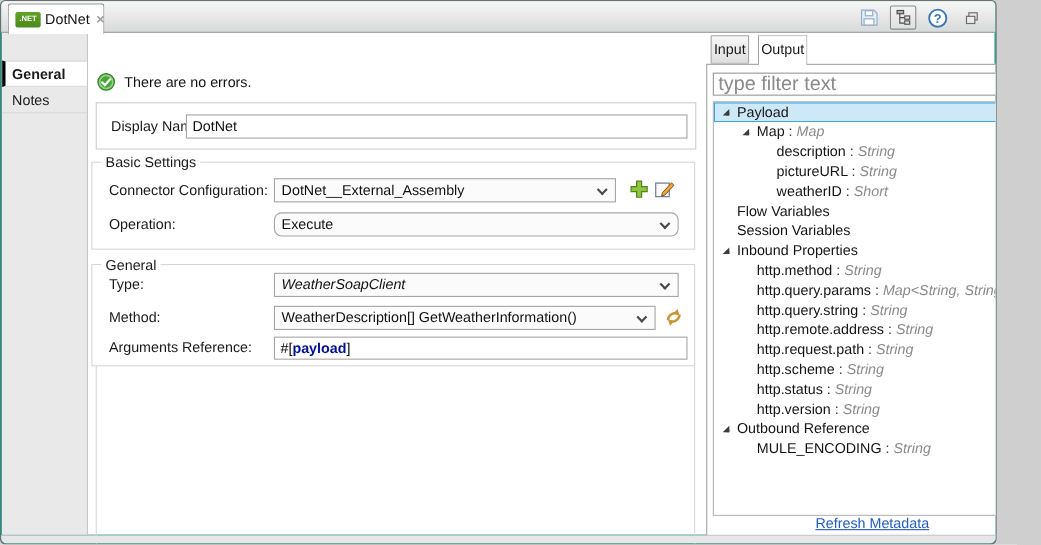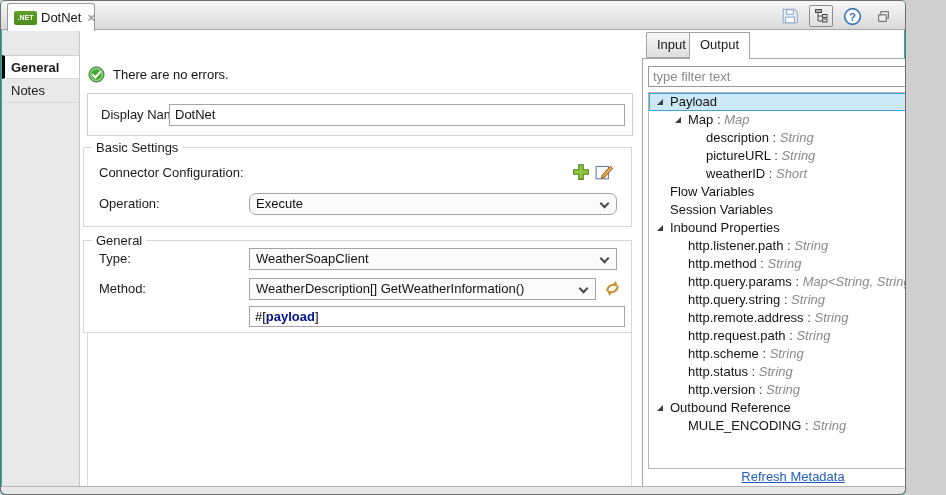--- a/index.html
+++ b/index.html
@@ -62,43 +62,43 @@
     border-right:2px solid #4a4a4a; border-bottom:2px solid #4a4a4a; transform:rotate(45deg);}
 
   #group-basic{left:81px; top:117px; width:549px; height:80px;}
   #combo-connector{left:165px; top:14px; width:311px;}
   #add-config-btn{position:absolute; left:488px; top:15px; width:18px; height:18px; cursor:pointer;}
   #edit-config-btn{position:absolute; left:511px; top:14px; width:19px; height:19px; cursor:pointer;}
   #combo-operation{left:165px; top:45px; width:368px;border-radius:7px;}
   #group-basic .row-label.r1{top:17px;} #group-basic .row-label.r2{top:48px;}
 
   #group-general{left:81px; top:210px; width:549px; height:93px;}
-  #combo-type{left:165px; top:7px; width:368px;}
+  #combo-type{left:165px; top:7px; width:368px;font-style:italic;}
   #combo-method{left:165px; top:37px; width:347px;}
   #refresh-method-btn{position:absolute; left:519px; top:38px; width:19px; height:19px; cursor:pointer;}
   #args-box{position:absolute; left:165px; top:65px; width:376px; height:21px;
     border:1px solid #a5a5a5; background:#fff; font-size:13px; line-height:19px; padding-left:5px;}
   #args-box .expr{font-weight:bold; color:var(--expression-text);}
   #group-general .row-label.r1{top:10px;} #group-general .row-label.r2{top:40px;}
   #group-general .row-label.r3{top:67px;}
 
   .empty-panel{position:absolute; left:85px; top:303px; width:545px; height:178px;
     border:1px solid #d9d9d9; border-top:none;}
 
   
   .rp{position:absolute; left:640px; top:2px; width:302px; height:459px;}
   .rp-tab{position:absolute; top:0; height:26px; border:1px solid #a3a3a3;
     background:linear-gradient(#f7f7f7,#dedede); font-size:13px; color:#1a1a1a;
-    padding:0 10px; line-height:24px; cursor:default; border-radius:1px 1px 0 0;}
+    padding:0 2px; line-height:24px; cursor:default; border-radius:1px 1px 0 0;}
   .rp-tab.active{background:#fff; height:27px; z-index:3; border-bottom:none;}
   #tab-input{left:4px;} #tab-output{left:47px;}
   .rp-content{position:absolute; left:0; top:26px; width:302px; height:433px;
     background:#fff; border:1px solid #a3a3a3;}
   .filter-input{position:absolute; left:5px; top:7px; width:264px; height:21px;
-    border:1px solid #989898; font-size:13px; font-family:"Liberation Sans", sans-serif;
+    border:1px solid #989898; font-size:18px; font-family:"Liberation Sans", sans-serif;
     color:#111; padding:0 4px;}
   .filter-input::placeholder{color:#8a8a8a; opacity:1;}
 
   .md-tree{position:absolute; left:5px; top:33px; width:291px; height:377px;
     border:1px solid #b5b5b5; background:#fff; overflow:hidden;}
   .md-rows{position:absolute; left:0; top:0; right:17px; bottom:0; overflow:hidden;}
   .t-row{height:18px; line-height:18px; font-size:13px; white-space:nowrap; cursor:default;}
   .t-row.selected{background:var(--selection-bg);
     box-shadow:inset 0 0 0 1px var(--selection-border);}
   .arrow-slot{display:inline-block; width:13px;}
@@ -181,20 +181,24 @@
     </div>
 
     <div class="display-box">
       <span class="fld-label">Display Name:</span>
       <input id="display-name-input" class="txt" value="DotNet" style="">
     </div>
 
     <div class="group" id="group-basic">
       <span class="group-legend">Basic Settings</span>
       <span class="row-label r1">Connector Configuration:</span>
+      <div class="combo" id="combo-connector">
+        <span>DotNet__External_Assembly</span>
+        <span class="chev"></span>
+      </div>
       <span id="add-config-btn">
         <svg width="18" height="18" viewBox="0 0 16 16">
           <path d="M6 1.5h4V6h4.5v4H10v4.5H6V10H1.5V6H6z" fill="#8dc63f" stroke="#55831d"></path>
         </svg>
       </span>
       <span id="edit-config-btn">
         <svg width="19" height="19" viewBox="0 0 17 17">
           <rect x="1" y="4" width="11" height="11" fill="#fdfdfd" stroke="#6b7f96"></rect>
           <path d="M6.5 11.8l7.3-8 2 1.9-7.3 8-2.7.8z" fill="#f0a63c" stroke="#7a4a12" stroke-width="0.8"></path>
         </svg>
@@ -219,20 +223,21 @@
         <span class="chev"></span>
       </div>
       <span id="refresh-method-btn">
         <svg width="19" height="19" viewBox="0 0 18 18">
           <path d="M4 11.5a6 6 0 0 1 9-5.2" fill="none" stroke="#c89435" stroke-width="2"></path>
           <path d="M12.2 1.8l1.6 5-5.1-1.2z" fill="#c89435"></path>
           <path d="M14 6.5a6 6 0 0 1-9 5.2" fill="none" stroke="#c89435" stroke-width="2"></path>
           <path d="M5.8 16.2l-1.6-5 5.1 1.2z" fill="#c89435"></path>
         </svg>
       </span>
+      <span class="row-label r3">Arguments Reference:</span>
       <div id="args-box">
         <span>#[</span><span class="expr">payload</span><span>]</span>
       </div>
     </div>
 
     <div class="empty-panel"></div>
 
     <div class="rp">
       <div class="rp-tab" id="tab-input">Input</div>
       <div class="rp-tab active" id="tab-output">Output</div>
@@ -241,21 +246,20 @@
         <div class="md-tree">
           <div class="md-rows" id="md-tree-rows">
               <div class="t-row selected" style="padding-left: 8px;"><span class="arrow-slot"><span class="tri"></span></span><span class="t-name">Payload</span></div>
               <div class="t-row" style="padding-left: 26px;"><span class="arrow-slot"><span class="tri"></span></span><span class="t-name">Map</span><span class="t-sep"> : </span><span class="t-type">Map</span></div>
               <div class="t-row" style="padding-left: 44px;"><span class="arrow-slot"></span><span class="t-name">description</span><span class="t-sep"> : </span><span class="t-type">String</span></div>
               <div class="t-row" style="padding-left: 44px;"><span class="arrow-slot"></span><span class="t-name">pictureURL</span><span class="t-sep"> : </span><span class="t-type">String</span></div>
               <div class="t-row" style="padding-left: 44px;"><span class="arrow-slot"></span><span class="t-name">weatherID</span><span class="t-sep"> : </span><span class="t-type">Short</span></div>
               <div class="t-row" style="padding-left: 8px;"><span class="arrow-slot"></span><span class="t-name">Flow Variables</span></div>
               <div class="t-row" style="padding-left: 8px;"><span class="arrow-slot"></span><span class="t-name">Session Variables</span></div>
               <div class="t-row" style="padding-left: 8px;"><span class="arrow-slot"><span class="tri"></span></span><span class="t-name">Inbound Properties</span></div>
-              <div class="t-row" style="padding-left: 26px;"><span class="arrow-slot"></span><span class="t-name">http.listener.path</span><span class="t-sep"> : </span><span class="t-type">String</span></div>
               <div class="t-row" style="padding-left: 26px;"><span class="arrow-slot"></span><span class="t-name">http.method</span><span class="t-sep"> : </span><span class="t-type">String</span></div>
               <div class="t-row" style="padding-left: 26px;"><span class="arrow-slot"></span><span class="t-name">http.query.params</span><span class="t-sep"> : </span><span class="t-type">Map&lt;String, String&gt;</span></div>
               <div class="t-row" style="padding-left: 26px;"><span class="arrow-slot"></span><span class="t-name">http.query.string</span><span class="t-sep"> : </span><span class="t-type">String</span></div>
               <div class="t-row" style="padding-left: 26px;"><span class="arrow-slot"></span><span class="t-name">http.remote.address</span><span class="t-sep"> : </span><span class="t-type">String</span></div>
               <div class="t-row" style="padding-left: 26px;"><span class="arrow-slot"></span><span class="t-name">http.request.path</span><span class="t-sep"> : </span><span class="t-type">String</span></div>
               <div class="t-row" style="padding-left: 26px;"><span class="arrow-slot"></span><span class="t-name">http.scheme</span><span class="t-sep"> : </span><span class="t-type">String</span></div>
               <div class="t-row" style="padding-left: 26px;"><span class="arrow-slot"></span><span class="t-name">http.status</span><span class="t-sep"> : </span><span class="t-type">String</span></div>
               <div class="t-row" style="padding-left: 26px;"><span class="arrow-slot"></span><span class="t-name">http.version</span><span class="t-sep"> : </span><span class="t-type">String</span></div>
               <div class="t-row" style="padding-left: 8px;"><span class="arrow-slot"><span class="tri"></span></span><span class="t-name">Outbound Reference</span></div>
               <div class="t-row" style="padding-left: 26px;"><span class="arrow-slot"></span><span class="t-name">MULE_ENCODING</span><span class="t-sep"> : </span><span class="t-type">String</span></div>

